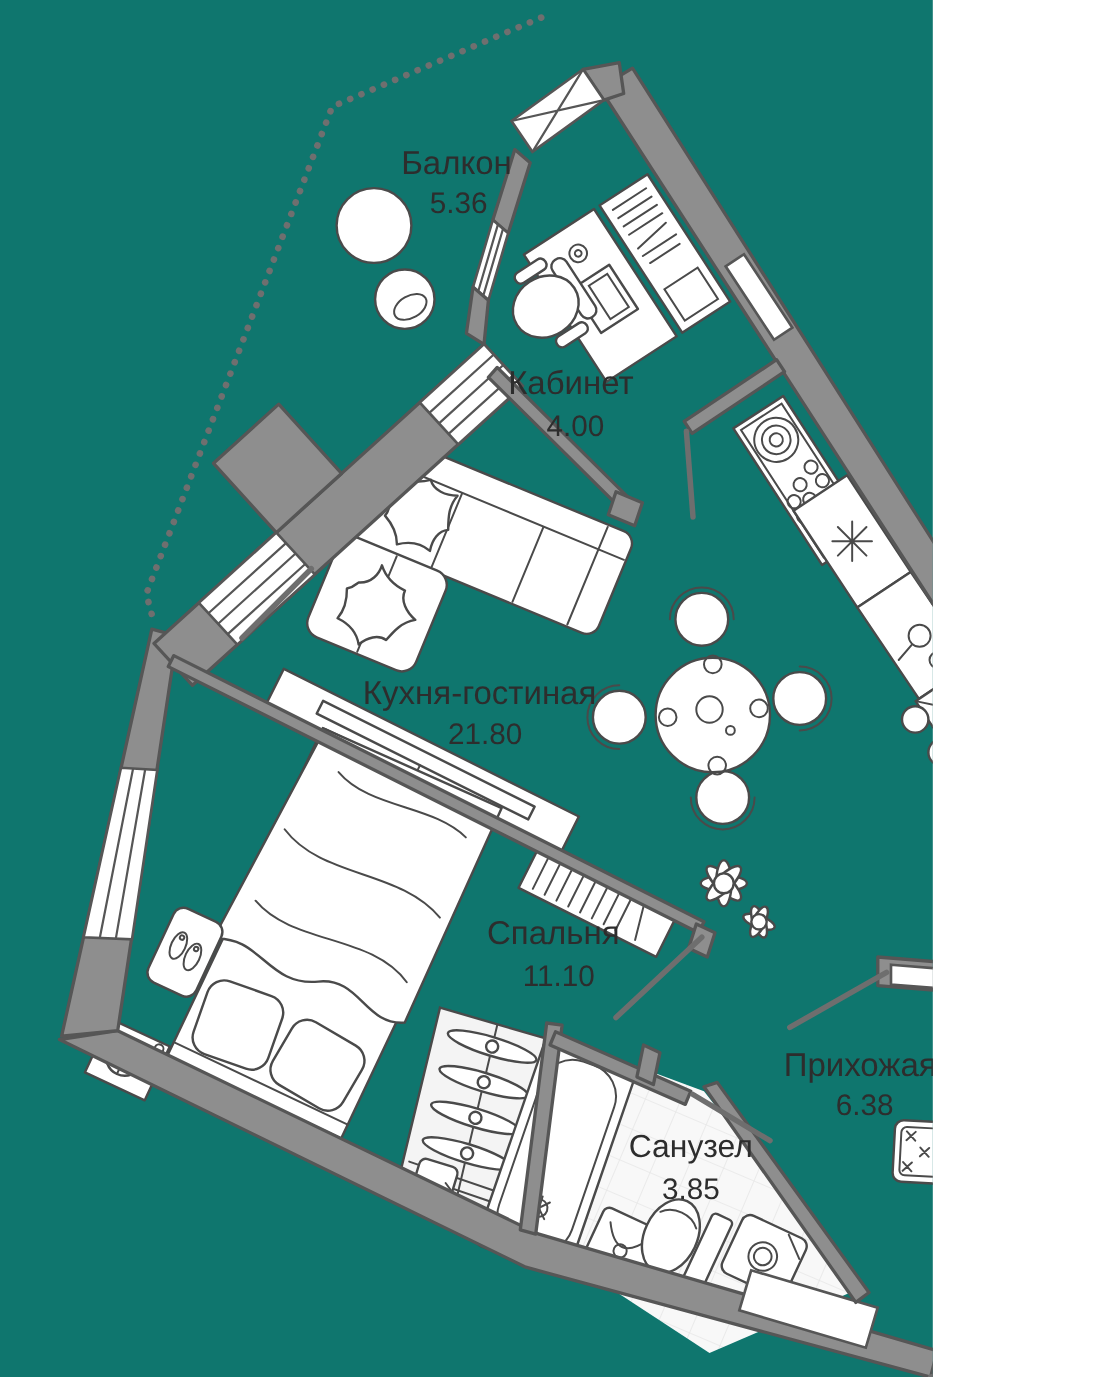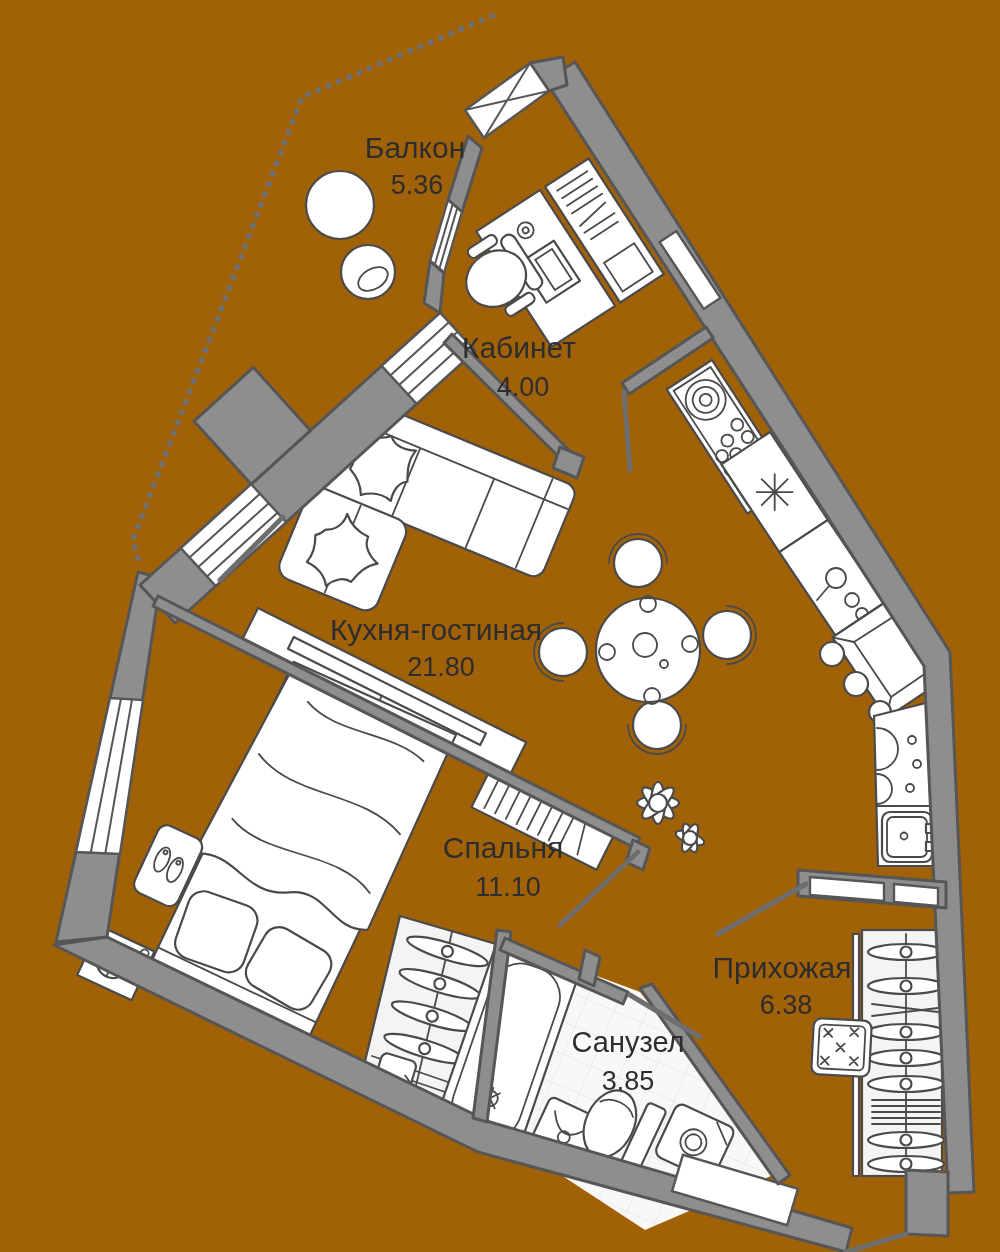--- a/index.html
+++ b/index.html
@@ -1,16 +1,16 @@
 <!DOCTYPE html>
 <html><head>
 <meta charset="utf-8">
 <style>
   html,body{margin:0;padding:0;background:#ffffff;}
-  .stage{position:relative;width:1000px;height:1252px;background:#a16207;overflow:hidden;
+  .stage{position:relative;width:848px;height:1252px;background:#0f766e;overflow:hidden;
          font-family:"Liberation Sans", sans-serif;}
   svg{display:block;}
   .wall{fill:#8e8e8e;stroke:#565656;stroke-width:3;stroke-linejoin:round;}
   .win{fill:#ffffff;stroke:#565656;stroke-width:2.4;}
   .winl{fill:none;stroke:#565656;stroke-width:2;}
   .f{fill:#ffffff;stroke:#4a4a4a;stroke-width:2.2;stroke-linejoin:round;}
   .fl{fill:none;stroke:#4a4a4a;stroke-width:1.8;stroke-linecap:round;}
   .ff{fill:#f4f4f4;stroke:#4a4a4a;stroke-width:2.2;}
   .leaf{fill:none;stroke:#6e6e6e;stroke-width:5;stroke-linecap:round;}
   .chain{fill:none;stroke:#6f6f6f;stroke-width:6;stroke-linecap:round;stroke-dasharray:0.1 11;}

